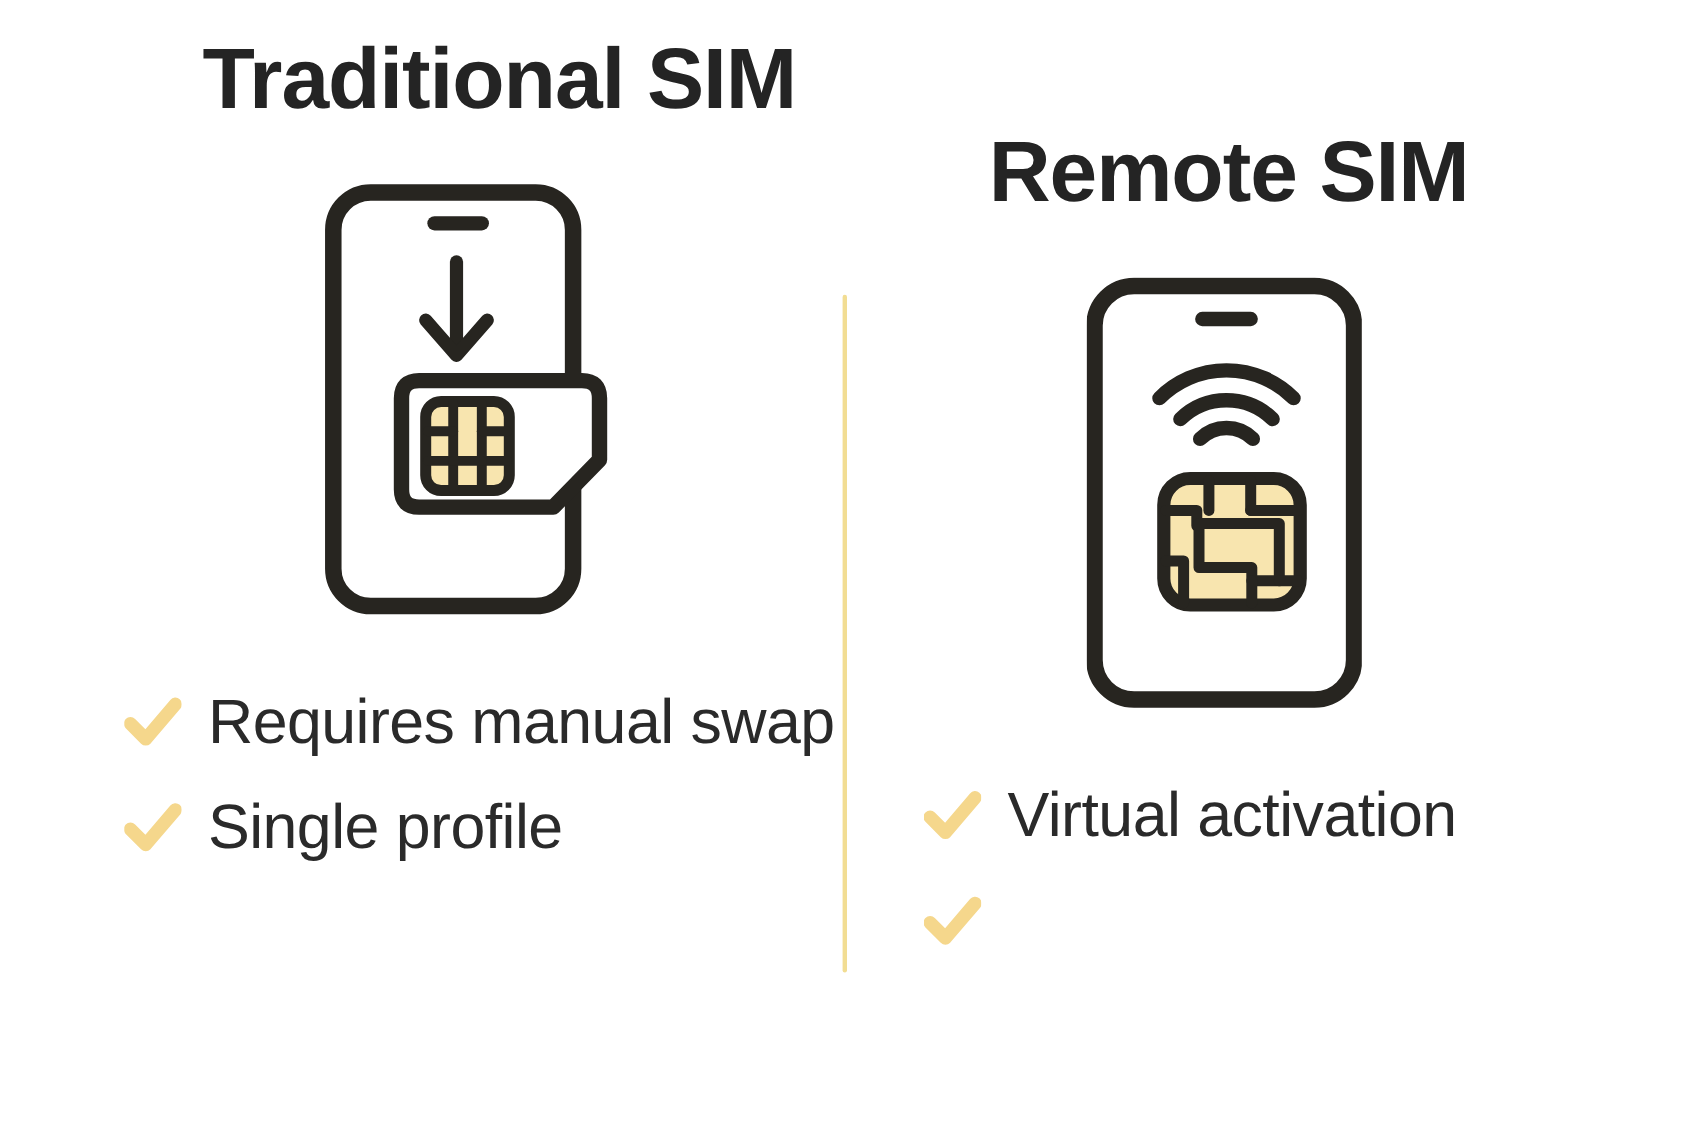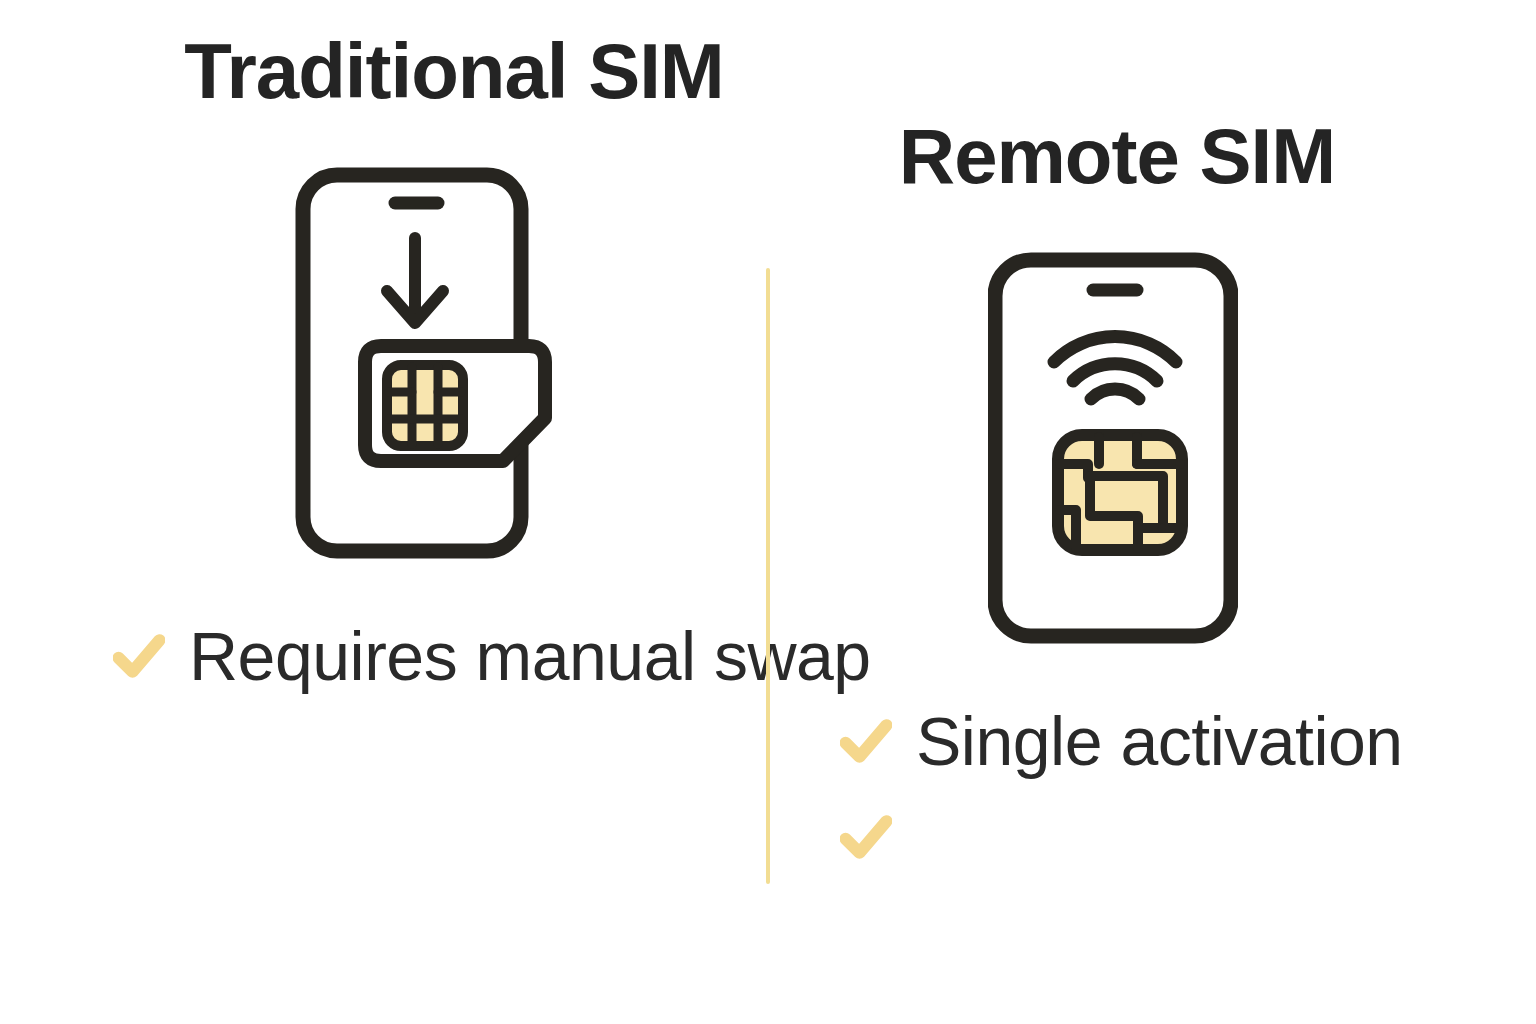--- a/index.html
+++ b/index.html
@@ -41,21 +41,21 @@
     align-self:flex-start;
   }
   .col-left .feature-list{margin-left:113px;}
   .col-right .feature-list{margin-left:72px;}
   .feature-item{
     display:flex;
     align-items:center;
     gap:24px;
     height:70px;
     margin-bottom:26px;
-    font-size:68px;
+    font-size:57px;
     font-weight:400;
     letter-spacing:-0.5px;
     white-space:nowrap;
     color:#2a2a2a;
   }
   .check{flex:0 0 auto;}
   .divider{
     position:absolute;
     left:766px;top:268px;
     width:4px;height:616px;
@@ -104,20 +104,26 @@
       </svg>
     </div>
 
     <ul class="feature-list">
       <li class="feature-item">
         <svg class="check" width="52" height="46" viewBox="0 0 56 48">
           <path d="M 6 26 L 21 41 L 50 7" fill="none" stroke="var(--color-check)" stroke-width="13" stroke-linecap="round" stroke-linejoin="round"></path>
         </svg>
         <span>Requires manual swap</span>
       </li>
+      <li class="feature-item">
+        <svg class="check" width="52" height="46" viewBox="0 0 56 48">
+          <path d="M 6 26 L 21 41 L 50 7" fill="none" stroke="var(--color-check)" stroke-width="13" stroke-linecap="round" stroke-linejoin="round"></path>
+        </svg>
+        <span>Single profile</span>
+      </li>
     </ul>
   </section>
 
   <div class="divider"></div>
 
   <section class="col col-right">
     <h1 class="col-title">Remote SIM</h1>
 
     <div class="icon-wrap">
       <svg width="250" height="392" viewBox="0 0 250 392">
@@ -146,21 +152,21 @@
           </g>
         </g>
       </svg>
     </div>
 
     <ul class="feature-list">
       <li class="feature-item">
         <svg class="check" width="52" height="46" viewBox="0 0 56 48">
           <path d="M 6 26 L 21 41 L 50 7" fill="none" stroke="var(--color-check)" stroke-width="13" stroke-linecap="round" stroke-linejoin="round"></path>
         </svg>
-        <span>Single activation</span>
+        <span>Virtual activation</span>
       </li>
       <li class="feature-item">
         <svg class="check" width="52" height="46" viewBox="0 0 56 48">
           <path d="M 6 26 L 21 41 L 50 7" fill="none" stroke="var(--color-check)" stroke-width="13" stroke-linecap="round" stroke-linejoin="round"></path>
         </svg>
       </li>
     </ul>
   </section>
 
 </div>

